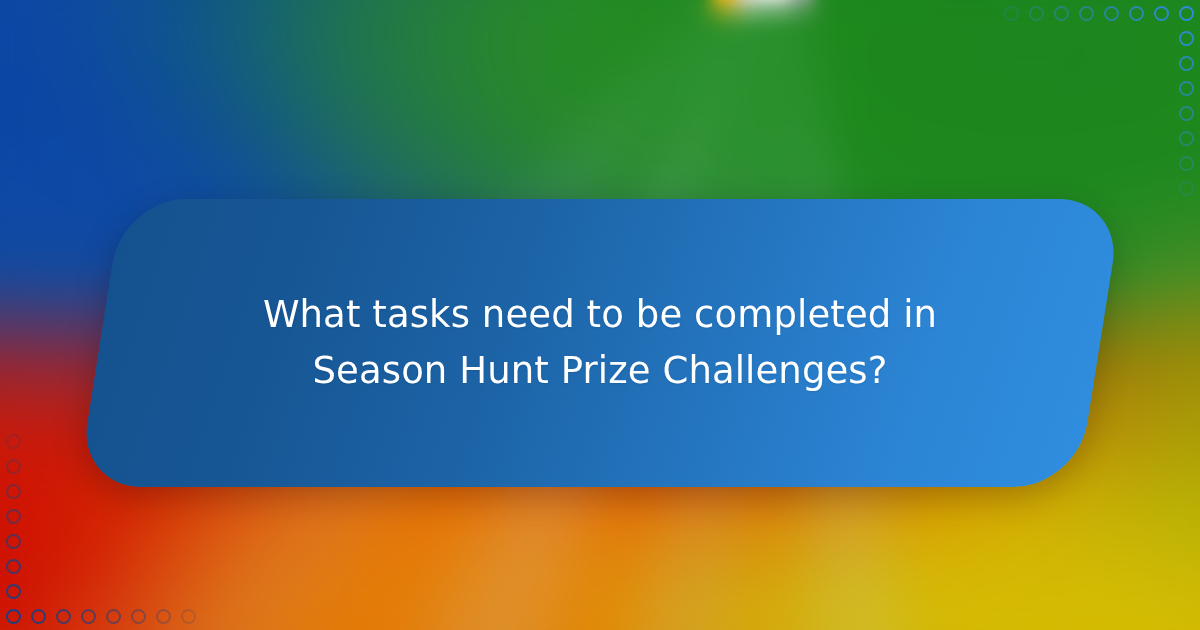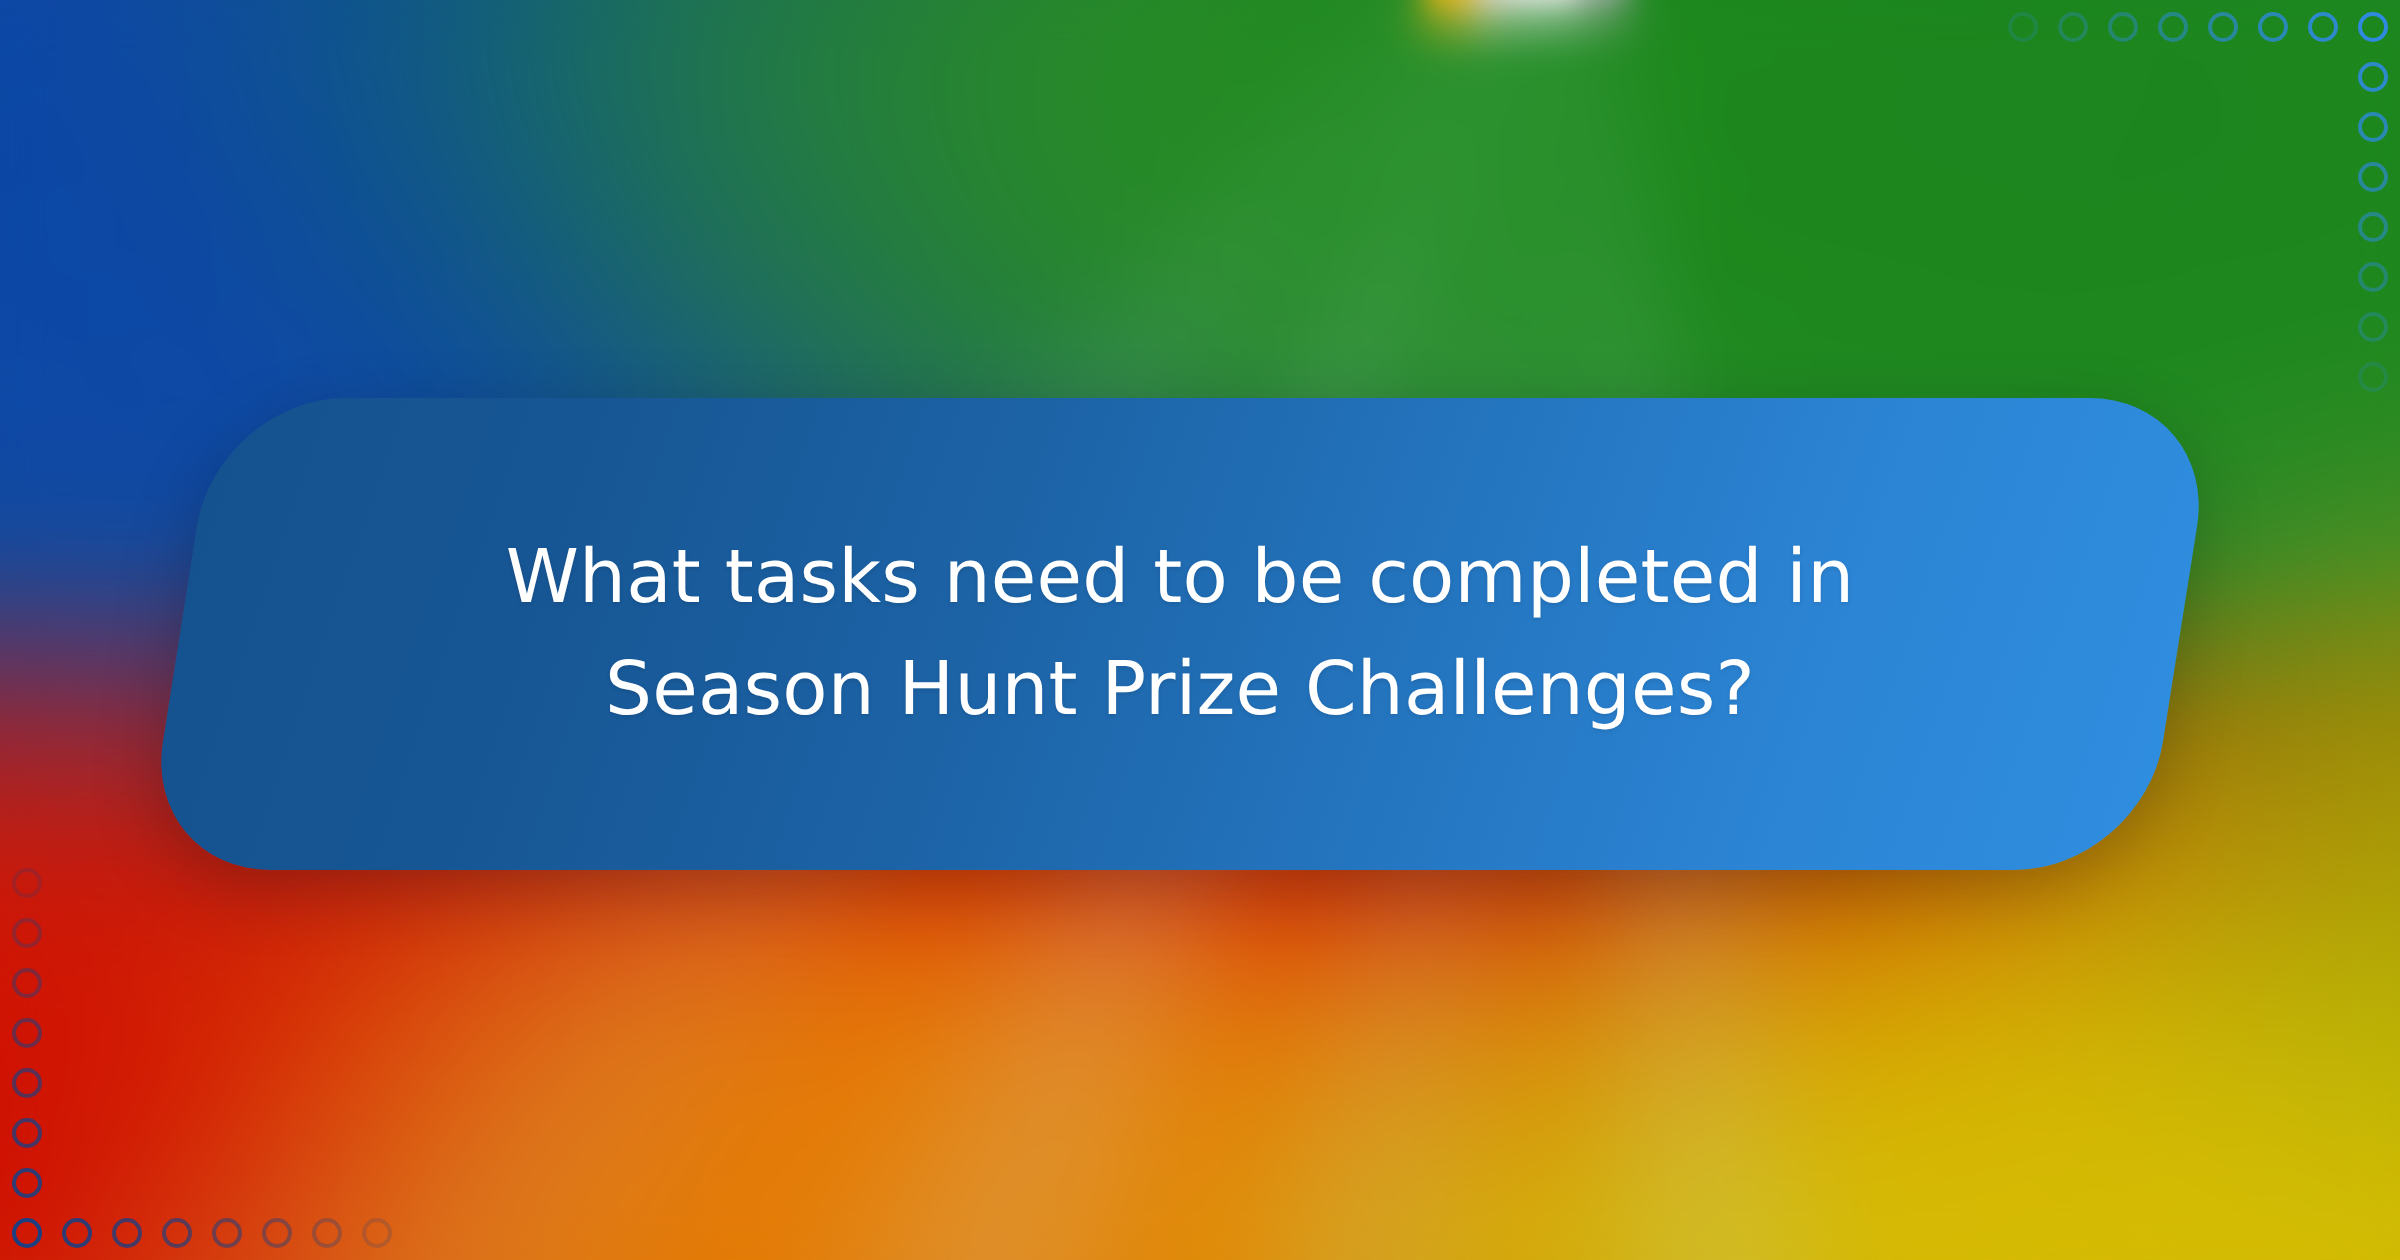--- a/index.html
+++ b/index.html
@@ -167,22 +167,22 @@
     border-radius:50%;
     border:2px solid currentColor;
     box-sizing:border-box;
   }
   #dots-tr { top:0; right:0; color:#2f8ade; width:210px; height:210px; }
   #dots-bl { bottom:0; left:0; color:#1b3f82; width:210px; height:210px; }
 
   
   #card-wrap {
     position:absolute;
-    left:90px; top:199px;
-    width:1000px; height:236px;
+    left:100px; top:199px;
+    width:1000px; height:288px;
   }
 
   #card {
     position:absolute;
     inset:0;
     background:linear-gradient(100deg,
         #14528f 0%,
         #175694 18%,
         #1c63a6 40%,
         #2475bf 62%,

